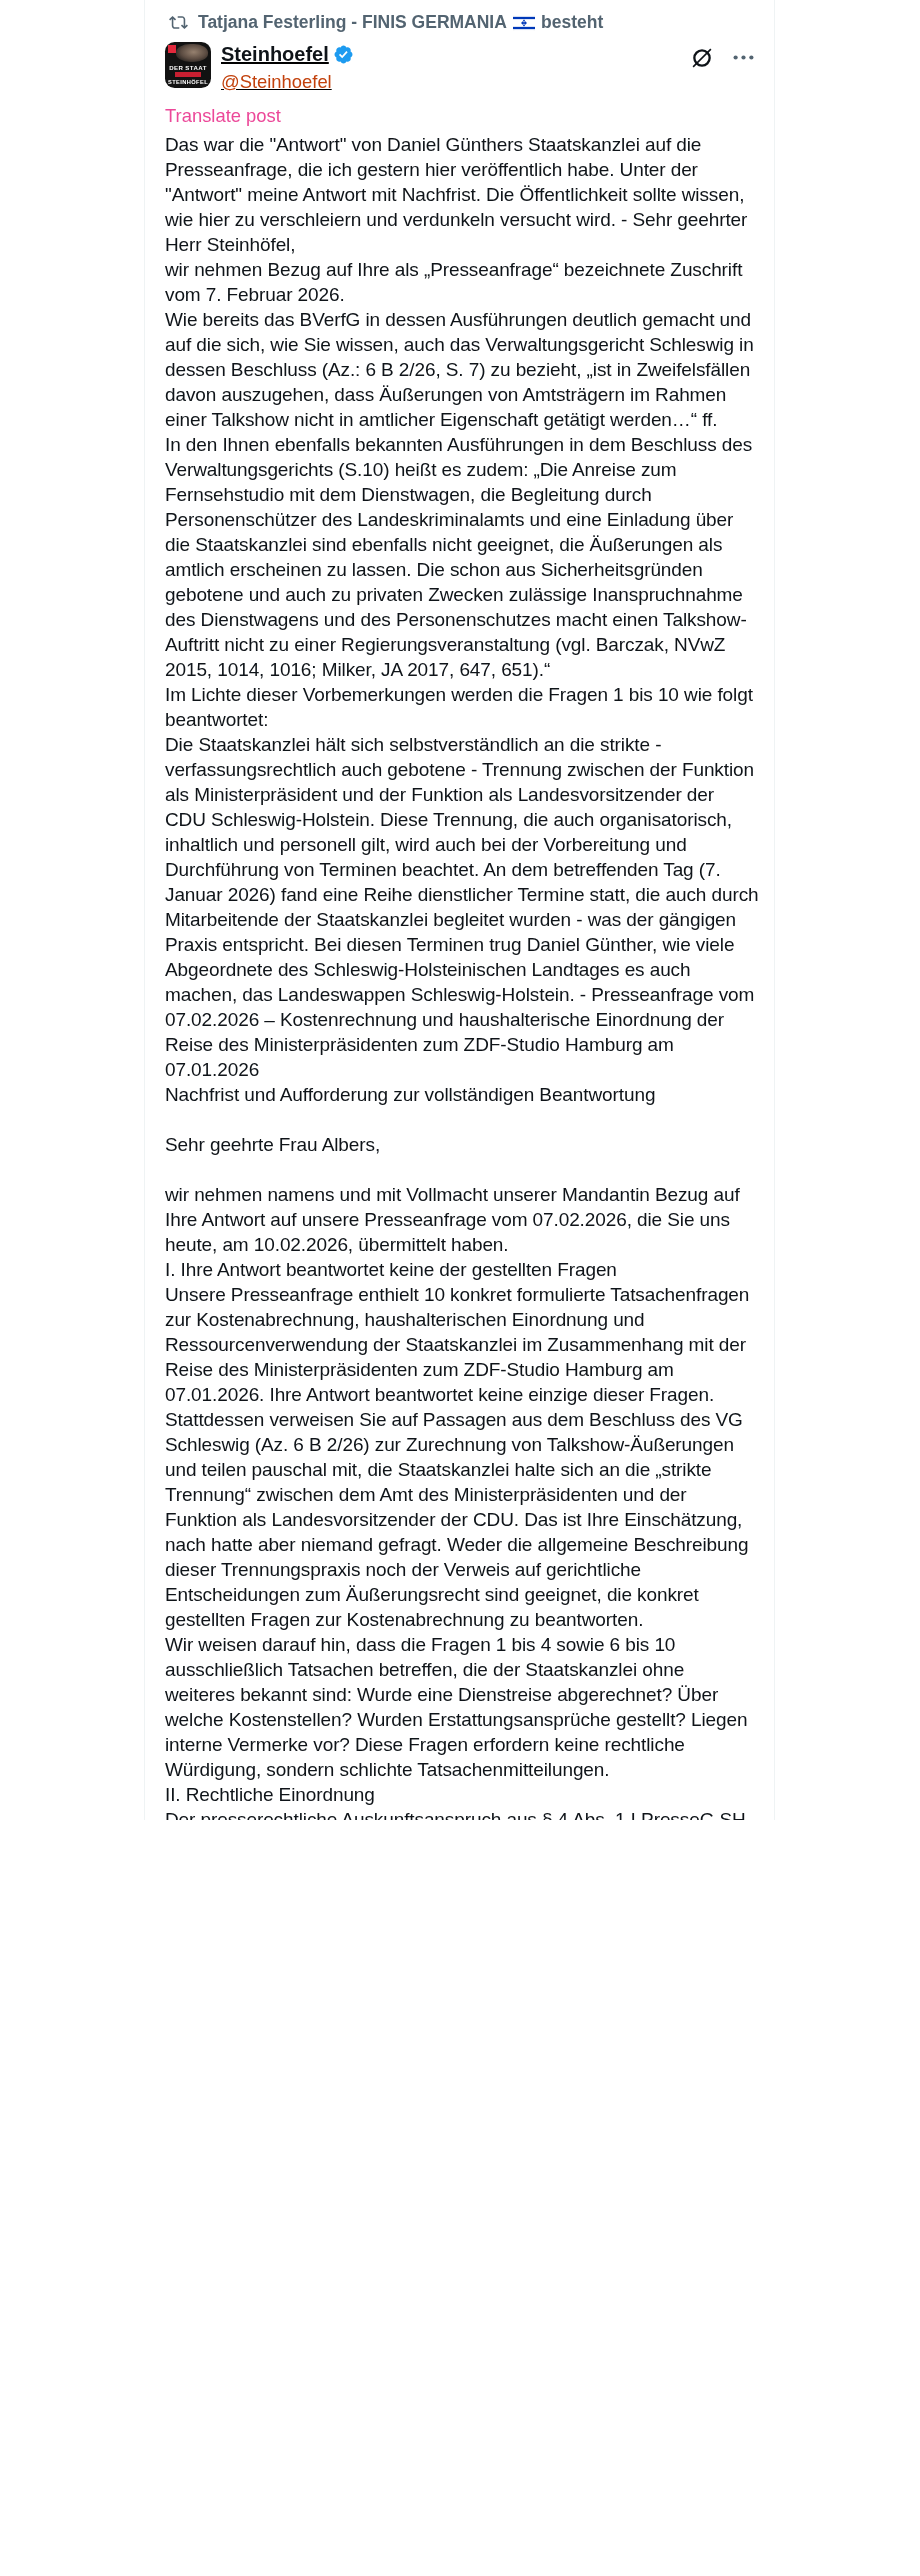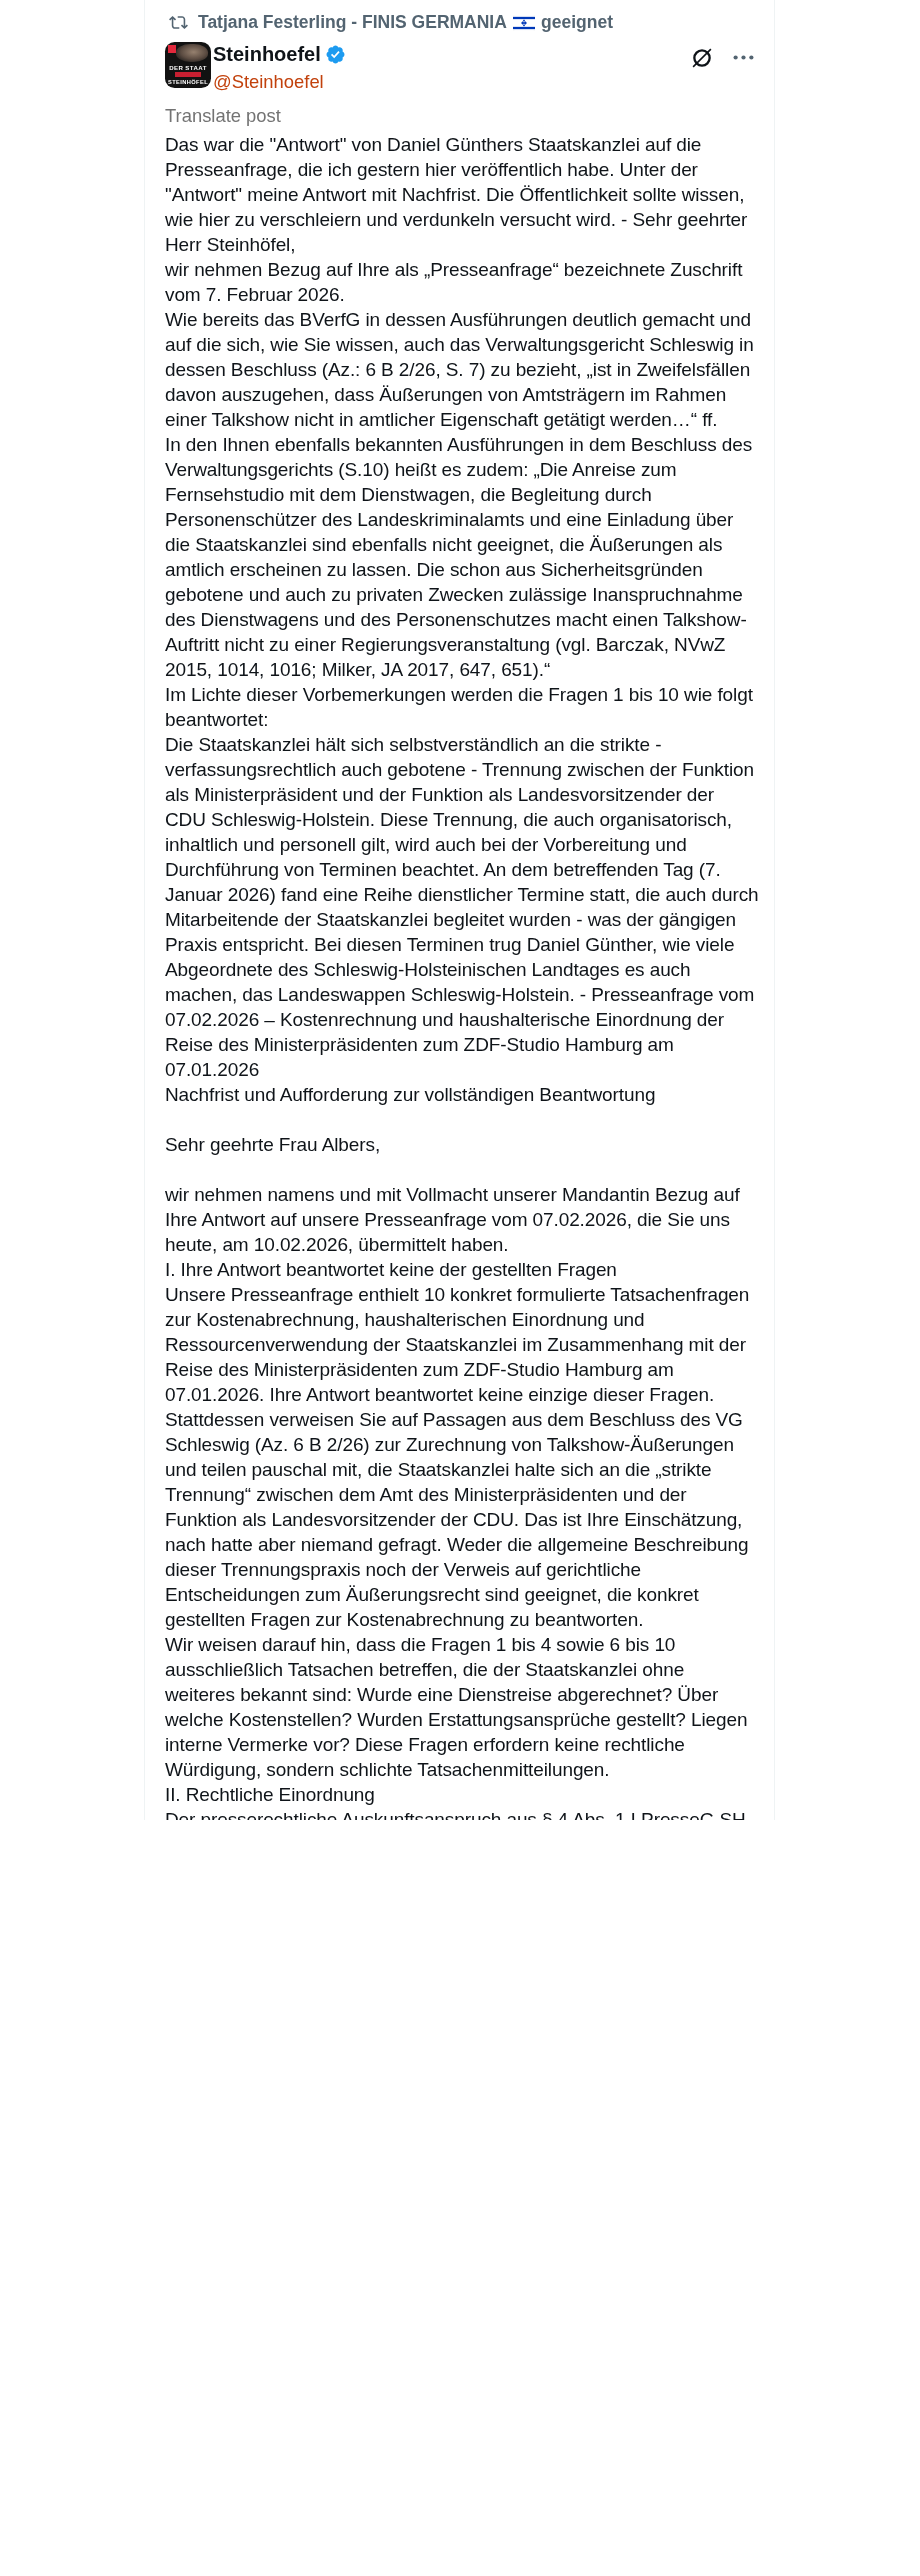--- a/index.html
+++ b/index.html
@@ -55,39 +55,39 @@
     position: absolute; top: 22px; left: 0; width: 100%;
     color: #ffffff; font-size: 6.1px; font-weight: 700; letter-spacing: 0.4px;
     text-align: center; line-height: 7px;
   }
   .avatar .cov-bar { position: absolute; top: 30px; left: 9.6px; width: 26px; height: 5.3px; background: #c81f31; }
   .avatar .cov-line2 {
     position: absolute; top: 37px; left: 0; width: 100%;
     color: #ffffff; font-size: 5.7px; font-weight: 700; letter-spacing: 0.4px;
     text-align: center; line-height: 6.1px;
   }
-  .name-col { margin-left: 2px; padding-top: 0.9px; }
+  .name-col { margin-left: 10px; padding-top: 0.9px; text-decoration: underline; }
   .display-name-row { display: flex; align-items: center; cursor: pointer; }
   .display-name { font-size: 20px; font-weight: 700; color: #0f1419; }
   .verified { width: 21px; height: 21px; margin-left: 4.4px; }
   .verified svg { width: 21px; height: 21px; fill: #1d9bf0; display: block; }
   .handle { font-size: 18.4px; color: #c2410c; margin-top: 5.3px; cursor: pointer; }
 
   .header-actions {
     position: absolute; right: 1.8px; top: 3.5px;
     display: flex; align-items: center; gap: 17.5px;
   }
   .grok-btn { width: 24px; height: 24px; cursor: pointer; }
   .grok-btn svg { width: 24px; height: 24px; display: block; }
   .more-btn { width: 23px; height: 23px; cursor: pointer; display: flex; align-items: center; }
   .more-btn svg { width: 23px; height: 7px; display: block; fill: #536471; }
 
   
   .translate {
-    color: #737373; font-size: 18.4px; line-height: 23px;
+    color: #ec4899; font-size: 18.4px; line-height: 23px;
     margin: 1.8px 0 5.3px 0; display: inline-block; cursor: pointer;
   }
 
   
   .tweet-text {
     width: 594px;
     font-size: 19px; line-height: 25px;
     color: #0f1419;
     white-space: pre-line;
     letter-spacing: -0.1px;
@@ -109,21 +109,21 @@
     <span class="sc-text">Tatjana Festerling - FINIS GERMANIA</span>
     <span class="flag">
       <svg viewBox="0 0 25 18">
         <rect x="0" y="0" width="25" height="18" fill="#ffffff"></rect>
         <rect x="0" y="2" width="25" height="2.6" fill="#0038b8"></rect>
         <rect x="0" y="13.4" width="25" height="2.6" fill="#0038b8"></rect>
         <path d="M12.5 5.4 L15 9.6 L10 9.6 Z" fill="none" stroke="#0038b8" stroke-width="1"></path>
         <path d="M12.5 12.6 L10 8.4 L15 8.4 Z" fill="none" stroke="#0038b8" stroke-width="1"></path>
       </svg>
     </span>
-    <span class="sc-text">geeignet</span>
+    <span class="sc-text">besteht</span>
   </div>
 
   
   <div class="post-header">
     <div class="avatar">
       <div class="red-sq"></div>
       <div class="face"></div>
       <div class="cov-line1">DER STAAT</div>
       <div class="cov-bar"></div>
       <div class="cov-line2">STEINHÖFEL</div>

